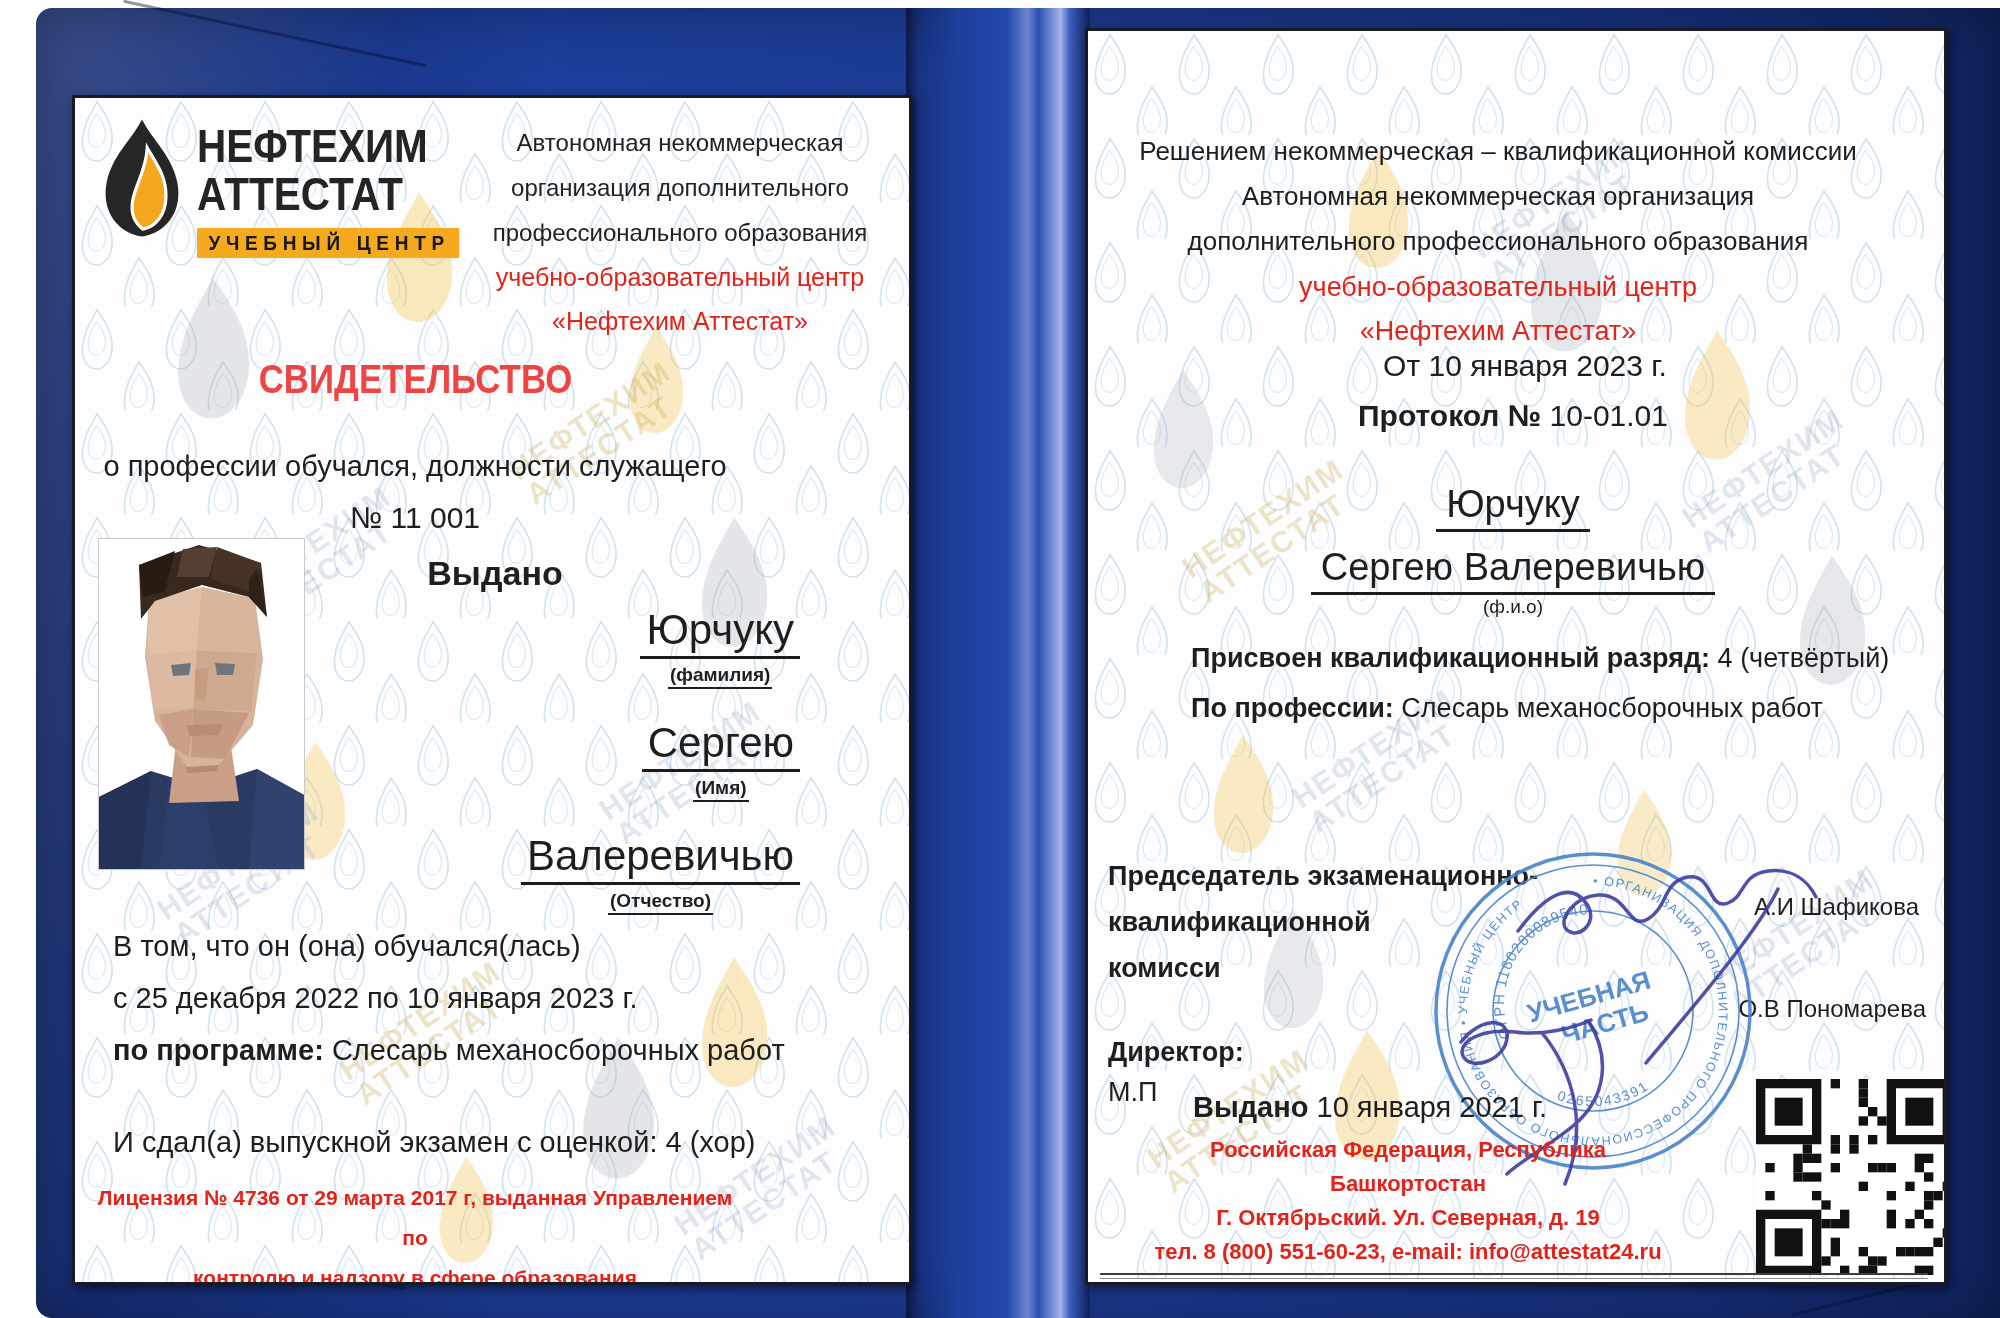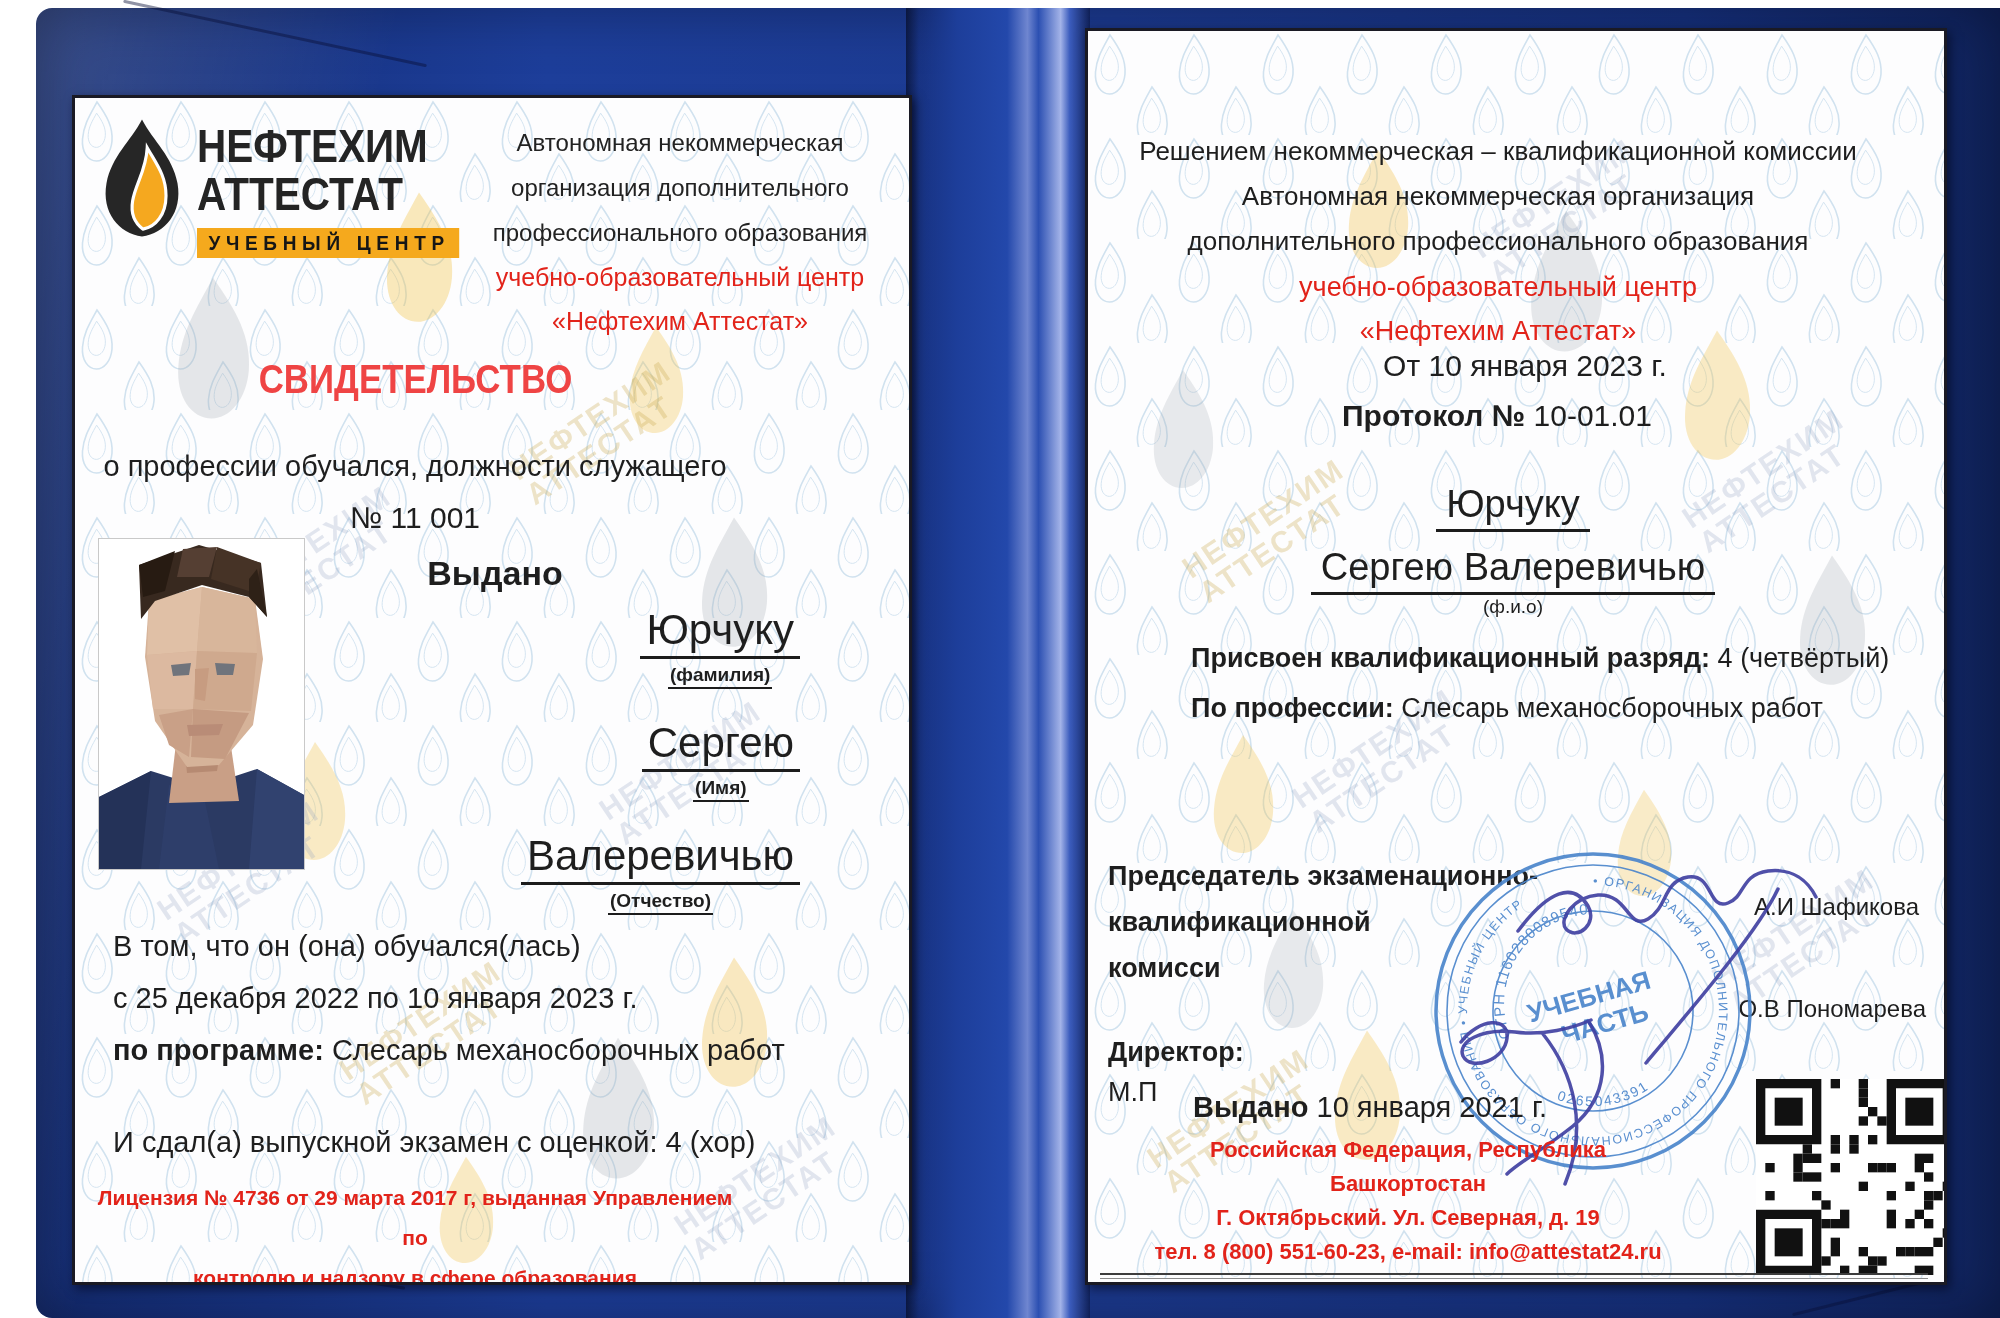--- a/index.html
+++ b/index.html
@@ -304,21 +304,21 @@
       <div>Решением некоммерческая – квалификационной комиссии</div>
       <div>Автономная некоммерческая организация</div>
       <div>дополнительного профессионального образования</div>
     </div>
     <div class="abs r-head-red red c" style="left:0px;top:234px;width:820px">
       <div>учебно-образовательный центр</div>
       <div>«Нефтехим Аттестат»</div>
     </div>
 
     <div class="abs r-date c" style="left:112px;top:318px;width:650px">От 10 января 2023 г.</div>
-    <div class="abs r-protocol c" style="left:84px;top:368px;width:650px">
+    <div class="abs r-protocol c" style="left:100px;top:368px;width:650px">
       <b>Протокол №</b>
       <span>10-01.01</span>
     </div>
 
     <div class="abs c" style="left:100px;top:452px;width:650px">
       <div class="fio"><span class="u">Юрчуку</span></div>
       <div class="fio" style="margin-top:14px"><span class="u">Сергею Валеревичью</span></div>
       <div class="fio-cap" style="margin-top:1px">(ф.и.о)</div>
     </div>
 

